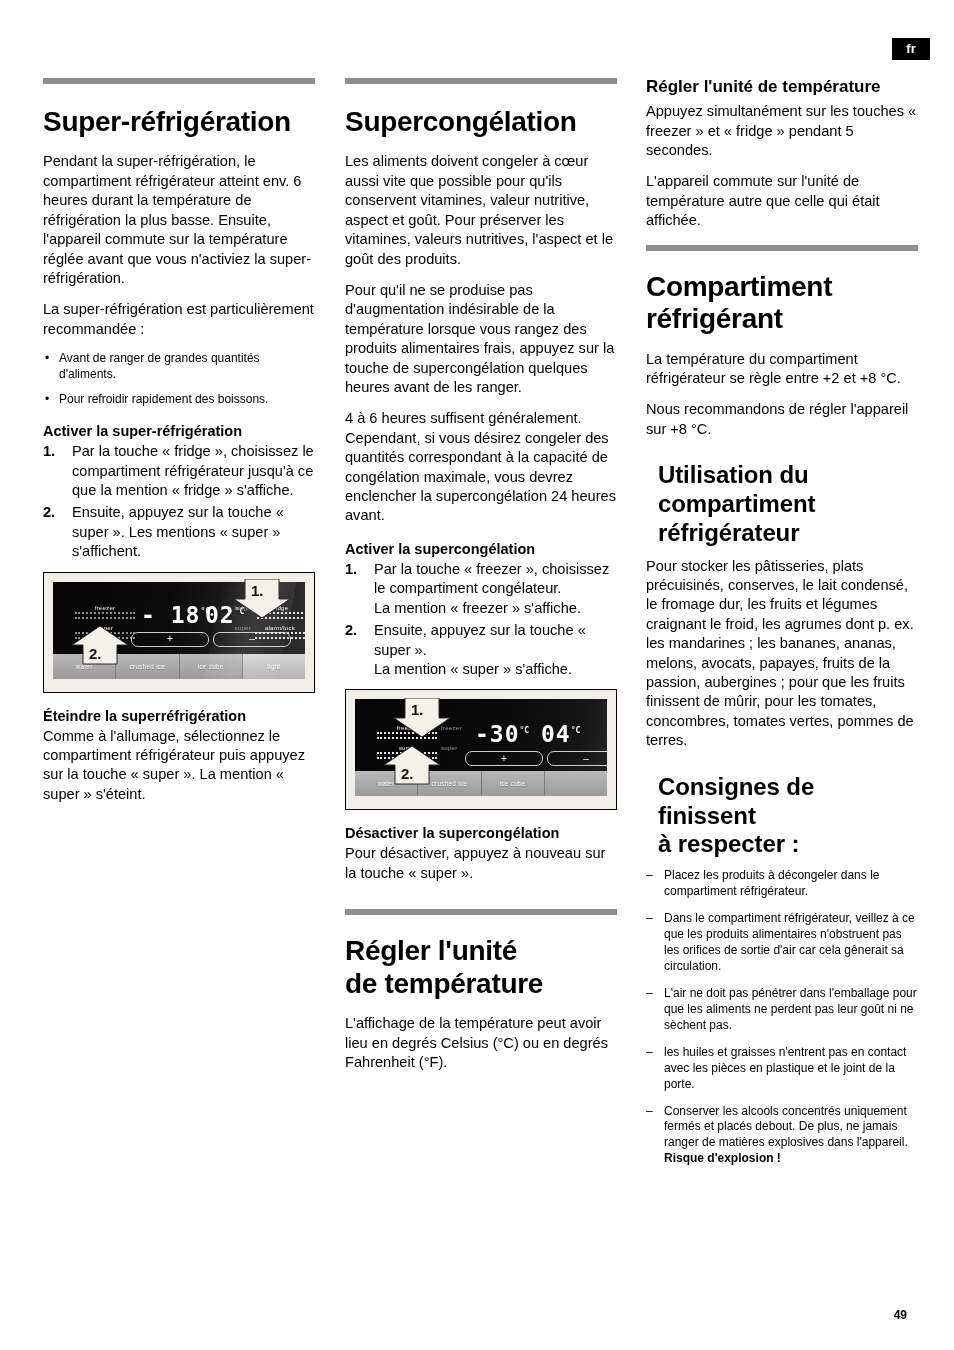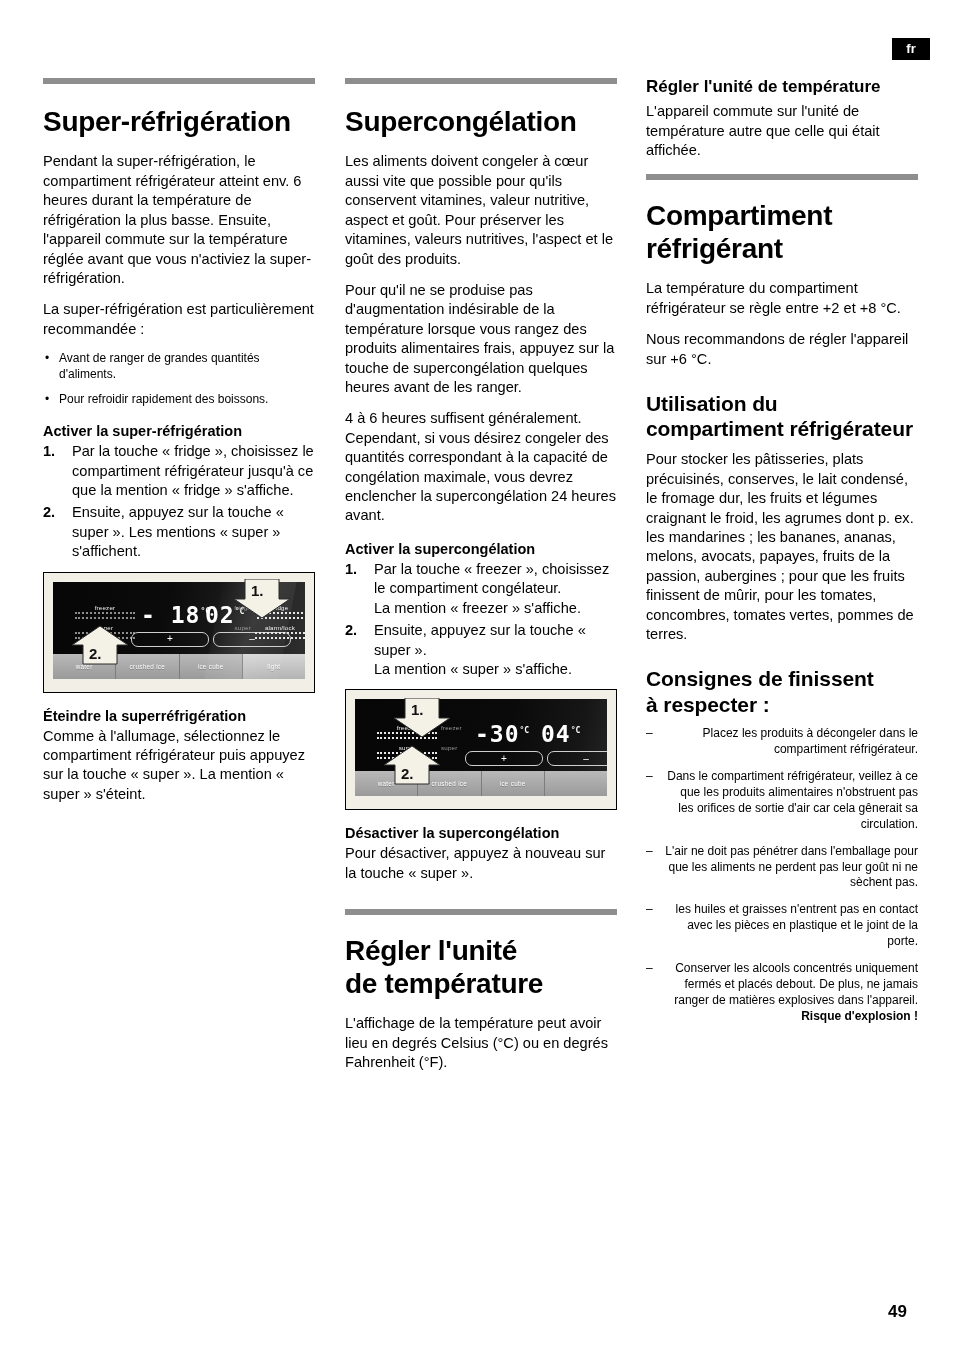--- a/index.html
+++ b/index.html
@@ -55,23 +55,23 @@
   }
 
   h1 {
     font-size: 28px;
     font-weight: bold;
     margin: 16px 0 14px 0;
     line-height: 1.16;
     letter-spacing: -0.3px;
   }
   h2 {
-    font-size: 21px;
-    font-weight: bold;
-    margin: 22px 0 9px 0;
+    font-size: 24px;
+    font-weight: bold;
+    margin: 22px 0 9px 12px;
     line-height: 1.2;
     letter-spacing: -0.1px;
   }
   h3 {
     font-size: 14.5px;
     font-weight: bold;
     margin: 14px 0 2px 0;
     line-height: 1.25;
   }
   p {
@@ -95,21 +95,20 @@
   }
   ul.bullets li::before {
     content: "\2022";
     position: absolute;
     left: 2px;
     top: 0;
   }
   ul.dashes li {
     padding-left: 18px;
     margin-bottom: 11px;
-    text-align: right;
   }
   ul.dashes li::before {
     content: "\2013";
     position: absolute;
     left: 0;
     top: 0;
   }
 
   ol.steps {
     list-style: none;
@@ -244,21 +243,21 @@
     position: absolute;
     font-size: 15px;
     font-weight: bold;
     color: #111;
   }
 
   .page-number {
     position: absolute;
     right: 47px;
     bottom: 28px;
-    font-size: 17px;
+    font-size: 12px;
     font-weight: bold;
   }
 </style>
 </head>
 <body>
 
 <div class="page">
 
   <div class="lang-tag">fr</div>
 
@@ -409,27 +408,28 @@
     <p class="tight">Pour désactiver, appuyez à nouveau sur la touche « super ».</p>
 
     <div class="rule" style="margin-top:26px; margin-bottom:20px;"></div>
     <h1 style="white-space:pre-line">Régler l'unité
 de température</h1>
     <p>L'affichage de la température peut avoir lieu en degrés Celsius (°C) ou en degrés Fahrenheit (°F).</p>
   </div>
 
   <div class="col col3">
     <h3 style="font-size:17px; margin-top:0; margin-bottom:5px;">Régler l'unité de température</h3>
+    <p>Appuyez simultanément sur les touches « freezer » et « fridge » pendant 5 secondes.</p>
     <p>L'appareil commute sur l'unité de température autre que celle qui était affichée.</p>
 
     <div class="rule c3"></div>
     <h1 style="white-space:pre-line">Compartiment
 réfrigérant</h1>
     <p>La température du compartiment réfrigérateur se règle entre +2 et +8 °C.</p>
-    <p>Nous recommandons de régler l'appareil sur +6 °C.</p>
+    <p>Nous recommandons de régler l'appareil sur +8 °C.</p>
 
     <h2 style="white-space:pre-line">Utilisation du
 compartiment réfrigérateur</h2>
     <p>Pour stocker les pâtisseries, plats précuisinés, conserves, le lait condensé, le fromage dur, les fruits et légumes craignant le froid, les agrumes dont p. ex. les mandarines ; les bananes, ananas, melons, avocats, papayes, fruits de la passion, aubergines ; pour que les fruits finissent de mûrir, pour les tomates, concombres, tomates vertes, pommes de terres.</p>
 
     <h2 style="white-space:pre-line">Consignes de finissent
 à respecter :</h2>
     <ul class="dashes">
       <li>Placez les produits à décongeler dans le compartiment réfrigérateur.</li>
       <li>Dans le compartiment réfrigérateur, veillez à ce que les produits alimentaires n'obstruent pas les orifices de sortie d'air car cela gênerait sa circulation.</li>

